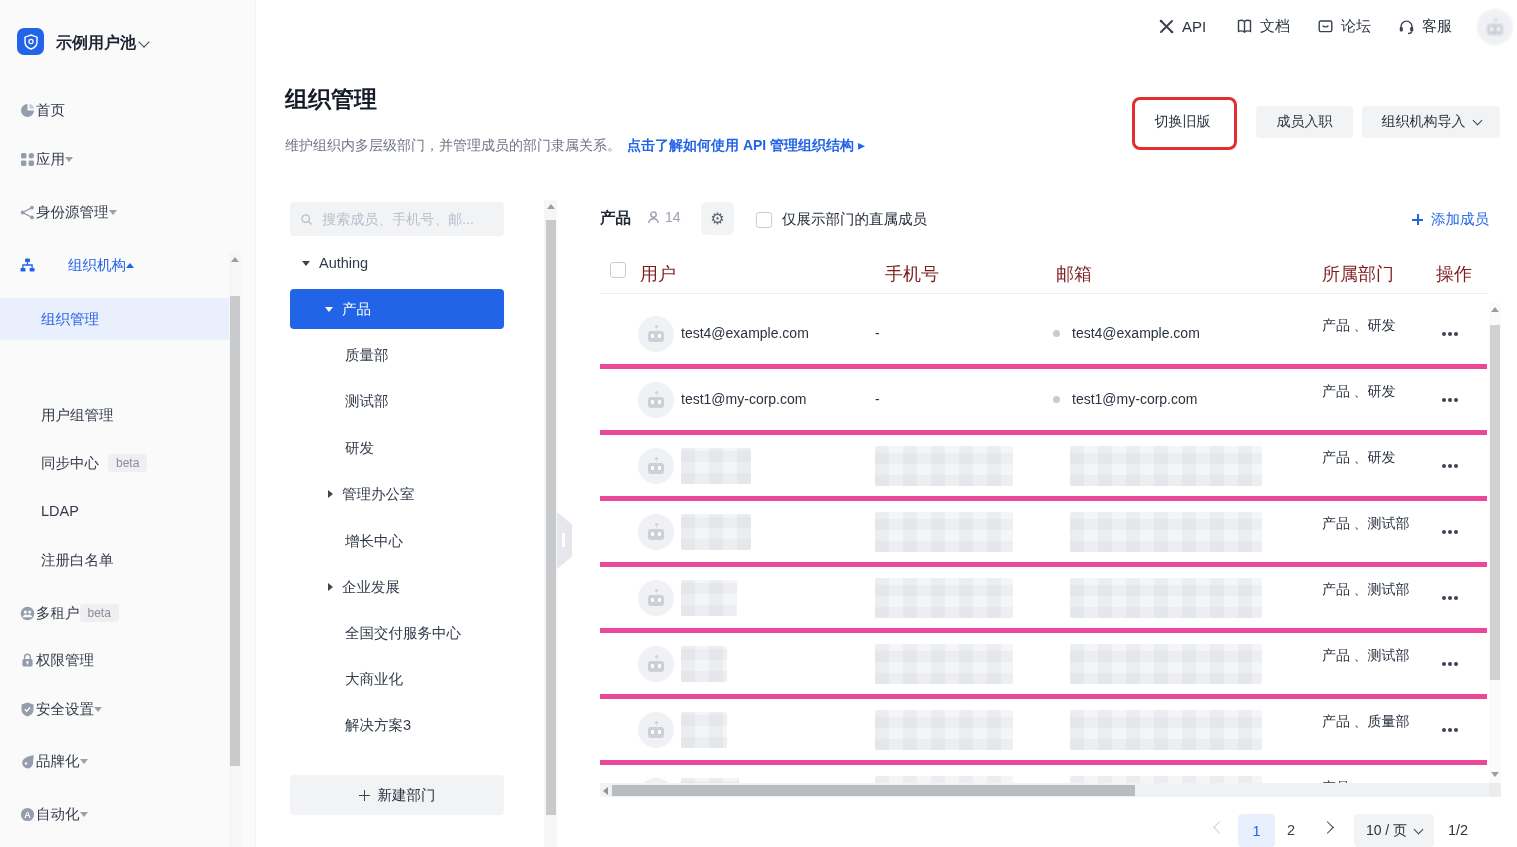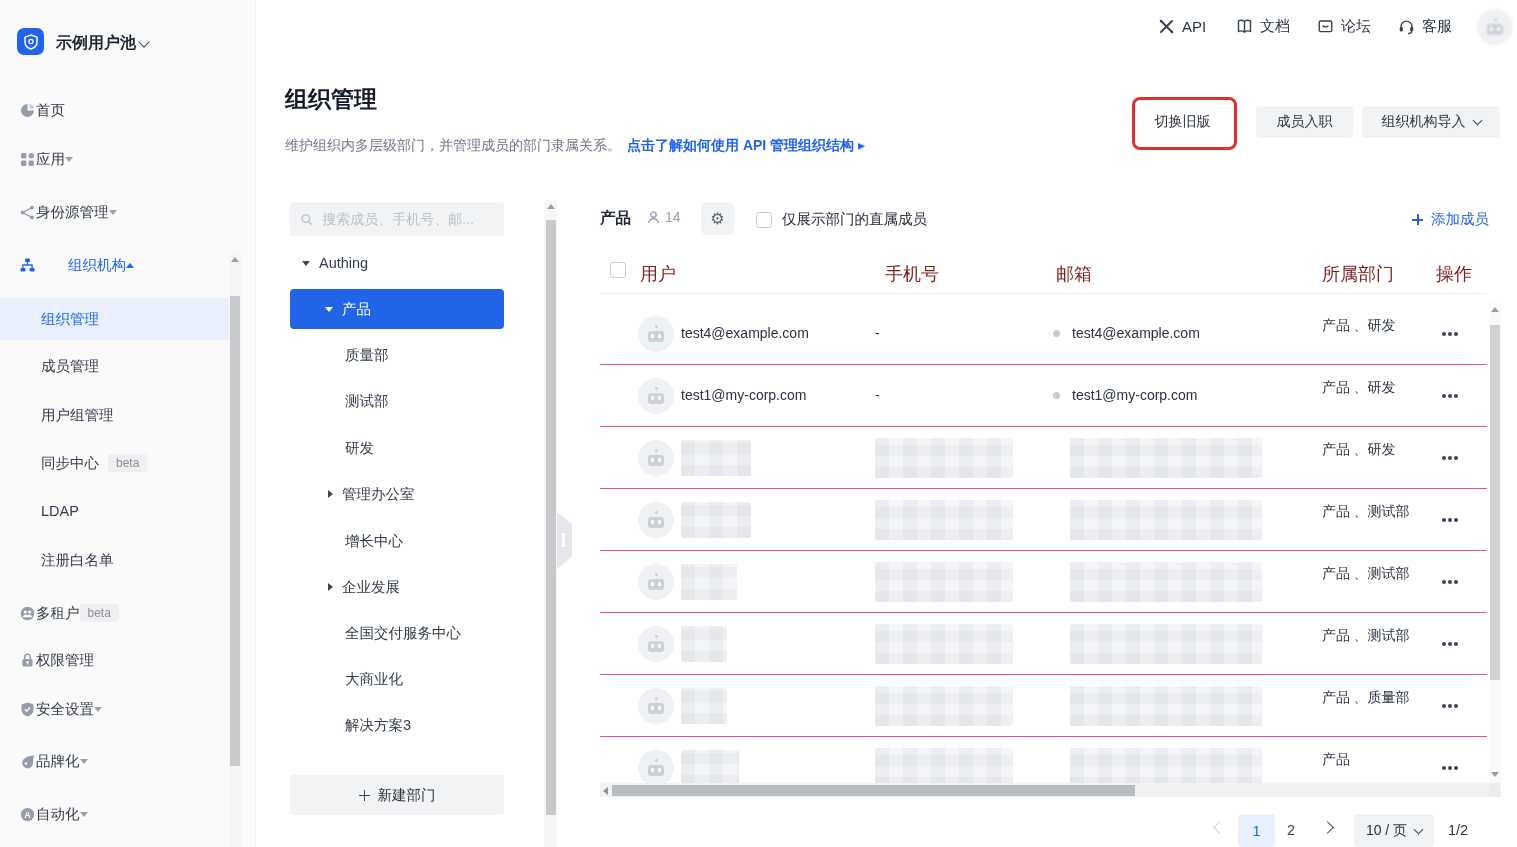--- a/index.html
+++ b/index.html
@@ -75,21 +75,21 @@
             display:flex;align-items:center;justify-content:center;cursor:pointer;}
   .gear::before{content:"⚙";font-size:16px;color:#5d6573;}
   .cbx{width:16px;height:16px;border:1.5px solid #c6ccd8;border-radius:3px;background:#fff;box-sizing:border-box;cursor:pointer;}
   .direct-row{position:absolute;left:756px;top:210px;display:flex;align-items:center;gap:10px;font-size:14.5px;color:#252b39;}
   .add-member{position:absolute;left:1412px;top:210px;display:flex;align-items:center;gap:8px;color:#2264e8;font-size:14.5px;cursor:pointer;}
 
   
   .thead{position:absolute;left:600px;top:250px;width:887px;height:43px;border-bottom:1px solid #eceef1;color:#7f1d1d;font-size:18px;}
   .thead .cell{position:absolute;top:12px;}
   .tbody{position:absolute;left:600px;top:303px;width:887px;height:480px;overflow:hidden;}
-  .trow{position:relative;width:100%;height:61px;border-bottom:1px solid #ec4899;}
+  .trow{position:relative;width:100%;height:61px;border-bottom:5px solid #ec4899;}
   .trow .r-avatar{position:absolute;left:38px;top:13px;}
   .trow .c-user{position:absolute;left:81px;top:22px;color:#2b3340;}
   .trow .c-phone{position:absolute;left:275px;top:22px;color:#2b3340;}
   .trow .c-email{position:absolute;left:453px;top:22px;display:flex;align-items:center;gap:12px;color:#2b3340;}
   .dot{width:7px;height:7px;border-radius:50%;background:#cbcbce;}
   .trow .c-dept{position:absolute;left:722px;top:14px;color:#2b3340;font-family:Liberation Serif, serif;}
   .dots{position:absolute;left:842px;top:29px;width:4px;height:4px;border-radius:50%;background:#3a4254;
         box-shadow:6px 0 0 #3a4254,12px 0 0 #3a4254;cursor:pointer;}
   .mosaic{border-radius:2px;background-image:
      repeating-linear-gradient(0deg,rgba(110,120,140,0.055) 0 11px,rgba(110,120,140,0) 11px 22px),
@@ -172,23 +172,20 @@
         <rect x="1.5" y="11" width="5" height="3.6" rx="0.8" fill="#2264e8"></rect>
         <rect x="10.6" y="11" width="5" height="3.6" rx="0.8" fill="#2264e8"></rect>
       </svg>
       <span class="nlabel">组织机构</span>
       <span class="tri up-blue"></span>
     </div>
 
     <div class="sub-item active" style="top:298px">
       <span>组织管理</span>
     </div>
-    <div class="sub-item" style="top:352px">
-      <span>成员管理</span>
-    </div>
     <div class="sub-item" style="top:401px">
       <span>用户组管理</span>
     </div>
     <div class="sub-item" style="top:449px">
       <span>同步中心</span>
       <span class="beta">beta</span>
     </div>
     <div class="sub-item" style="top:497px">
       <span>LDAP</span>
     </div>

